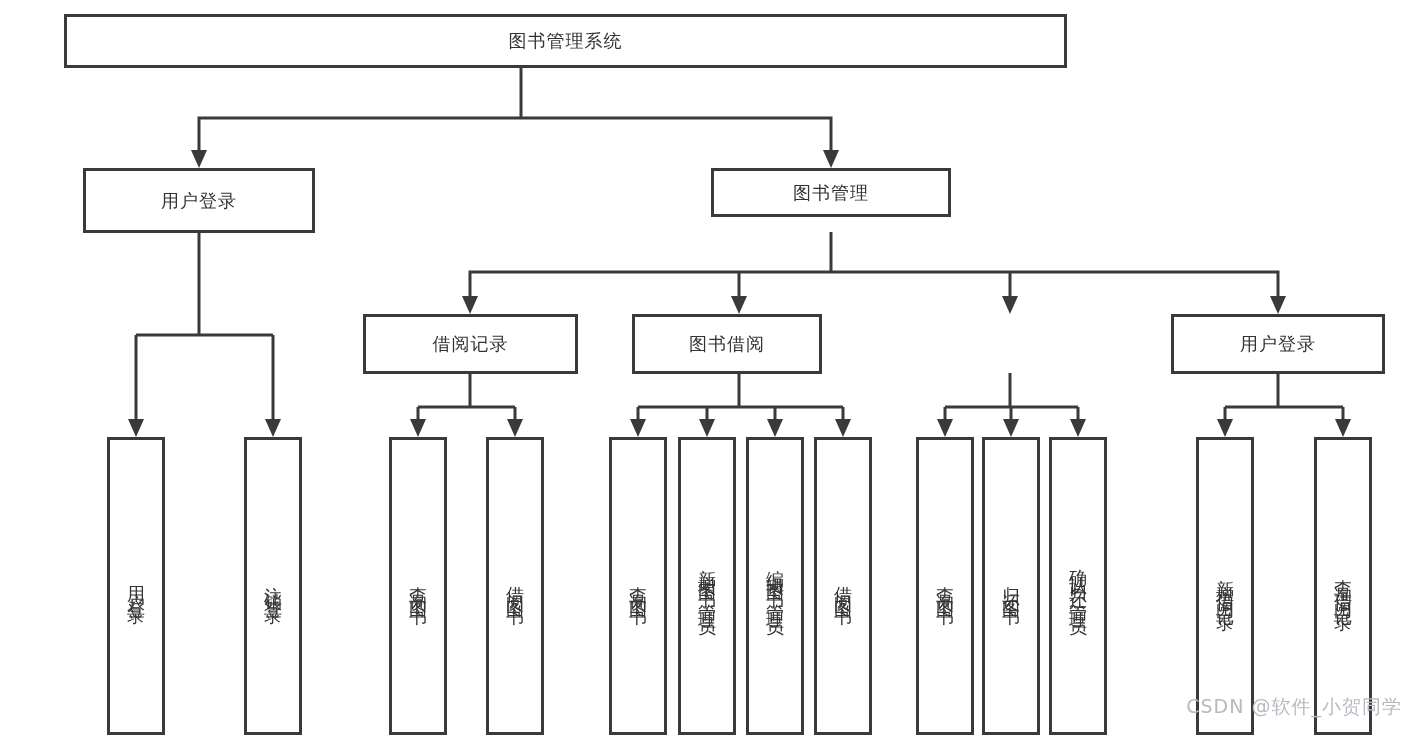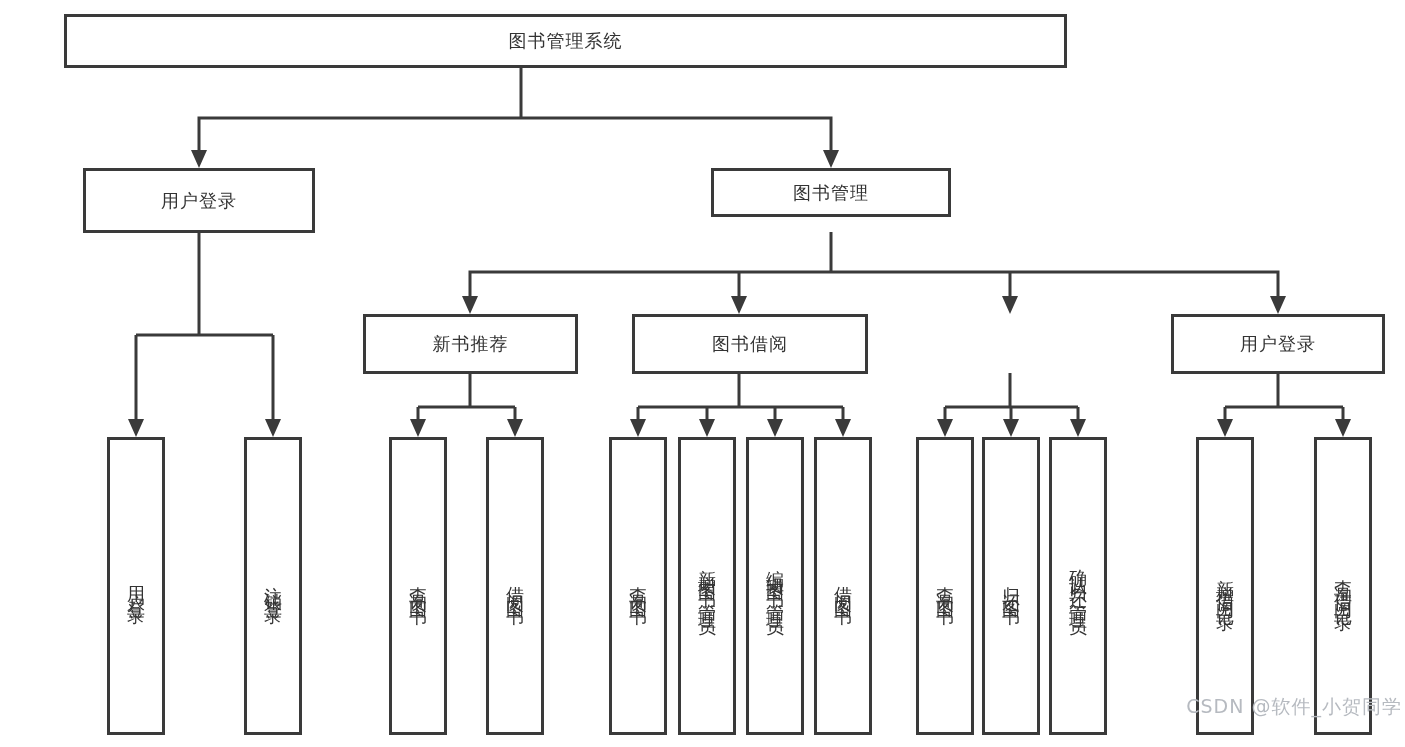--- a/index.html
+++ b/index.html
@@ -112,22 +112,22 @@
       M1070 419 L1086 419 L1078 437 Z
       M1217 419 L1233 419 L1225 437 Z
       M1335 419 L1351 419 L1343 437 Z"></path>
   </svg>
 
   <div class="node" style="left:20px;top:14px;width:1003px;height:54px;margin-left:44px;">图书管理系统</div>
 
   <div class="node" style="left:83px;top:168px;width:232px;height:65px;">用户登录</div>
   <div class="node" style="left:711px;top:168px;width:240px;height:49px;">图书管理</div>
 
-  <div class="node" style="left:363px;top:314px;width:215px;height:60px;">新书推荐</div>
-  <div class="node" style="left:632px;top:314px;width:236px;height:60px;">图书借阅</div>
+  <div class="node" style="left:363px;top:314px;width:215px;height:60px;">借阅记录</div>
+  <div class="node" style="left:632px;top:314px;width:190px;height:60px;">图书借阅</div>
   <div class="node" style="left:1171px;top:314px;width:214px;height:60px;">用户登录</div>
 
   <div class="node leaf" style="left:107px;top:437px;width:58px;height:298px;">用户登录</div>
   <div class="node leaf" style="left:244px;top:437px;width:58px;height:298px;">注销登录</div>
 
   <div class="node leaf" style="left:389px;top:437px;width:58px;height:298px;">查询图书</div>
   <div class="node leaf" style="left:486px;top:437px;width:58px;height:298px;">借阅图书</div>
 
   <div class="node leaf" style="left:609px;top:437px;width:58px;height:298px;">查询图书</div>
   <div class="node leaf" style="left:678px;top:437px;width:58px;height:298px;">新增图书（管理员）</div>

